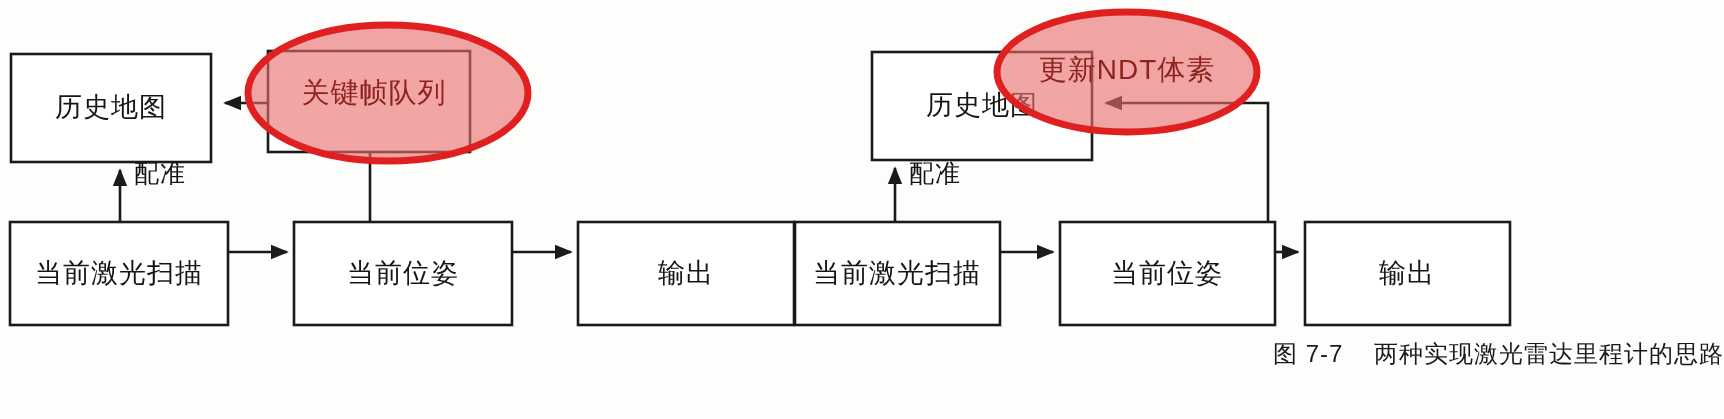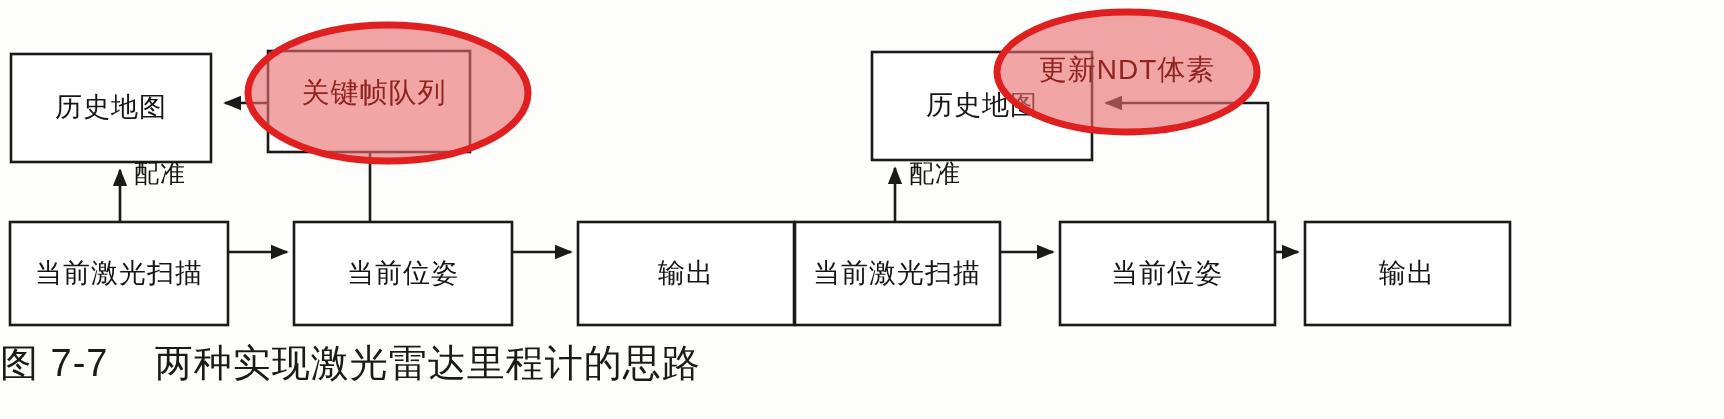--- a/index.html
+++ b/index.html
@@ -66,23 +66,23 @@
     fill: #e8706e;
     fill-opacity: 0.62;
     stroke: #e02020;
     stroke-width: 7;
   }
   .caption {
     position: absolute;
     left: 0;
     top: 338px;
     width: 1724px;
-    text-align: left;
+    text-align: right;
     font-family: "Liberation Sans", "DejaVu Sans", sans-serif;
-    font-size: 38px;
+    font-size: 24px;
     color: #1a1a1a;
     letter-spacing: 1px;
     white-space: pre;
   }
 </style>
 </head>
 <body>
 
 <div id="figure-root">
 

